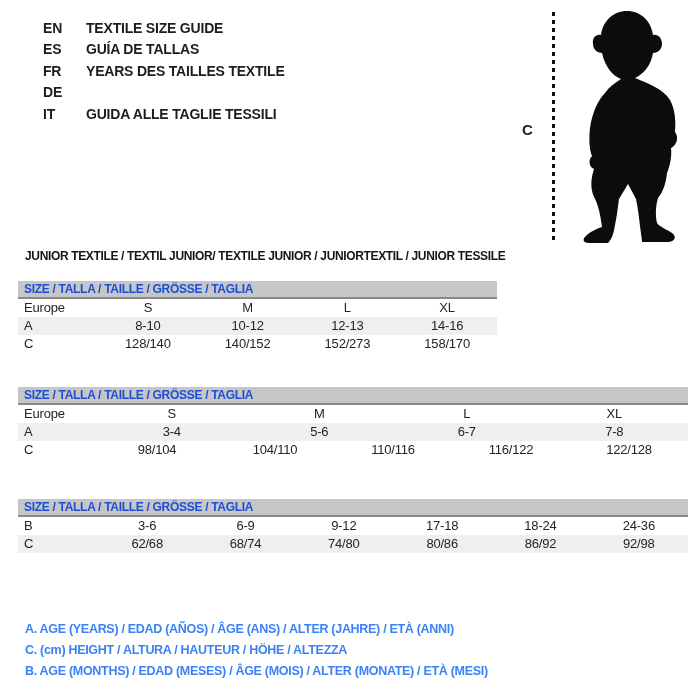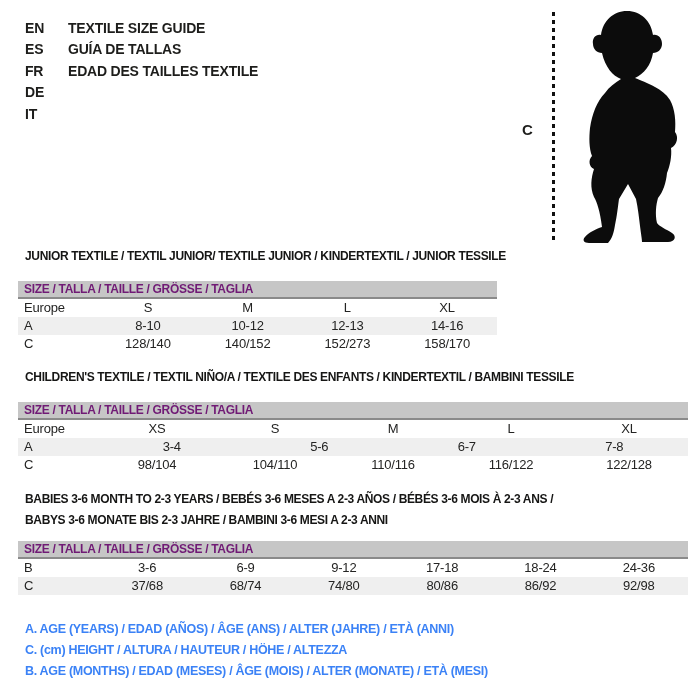--- a/index.html
+++ b/index.html
@@ -8,42 +8,42 @@
     font-family:"Liberation Sans", sans-serif;
     color:var(--text,#1d1d1b);
     -webkit-font-smoothing:antialiased;
   }
   .canvas { position:absolute; inset:0; background:#fff; }
 
   
   .lang-list { position:absolute; top:17px; left:25px; }
   .lang-row { display:flex; height:21.5px; align-items:center;
               font-weight:bold; font-size:14px; letter-spacing:-0.2px; }
-  .lang-code { width:43px; }
+  .lang-code { width:43px;margin-left:18px; }
 
   
   .measure-line { position:absolute; left:552px; top:12px; width:3px; height:231px;
     background:repeating-linear-gradient(to bottom,#101010 0 4px, transparent 4px 8px); }
   .measure-label { position:absolute; left:522px; top:121px;
     font-weight:bold; font-size:15px; }
   .baby-svg { position:absolute; left:556px; top:6px; }
 
   
   .tbl-section { position:absolute; left:18px; }
   .sec1 { top:249px; width:479px; }
   .sec2 { top:370px; width:670px; }
   .sec3 { top:489px; width:670px; }
   .tbl-title { margin:0; padding-left:7px; font-size:12px; font-weight:bold;
     letter-spacing:-0.35px; line-height:15px; color:#161615; white-space:nowrap; }
   .tbl-title.twoline { line-height:21px; white-space:normal; }
   .size-table { margin-top:17px; }
   .sec3 .size-table { margin-top:10px; }
   .band { height:16px; line-height:16px; background:var(--header-band-bg,#c6c6c6);
     border-bottom:2px solid #8a8a8a; padding-left:6px;
-    font-size:12px; font-weight:bold; letter-spacing:-0.3px; color:#701a75; }
+    font-size:12px; font-weight:bold; letter-spacing:-0.3px; color:#1d4ed8; }
   .row { display:flex; height:18px; line-height:18px; font-size:13px;
     letter-spacing:-0.2px; color:#242423; }
   .row.shaded { background:var(--shaded-row-bg,#efefef); }
   .row .lbl { width:80px; padding-left:6px; box-sizing:border-box; }
   .row .cell { flex:1; text-align:center; }
 
   
   .footnotes { position:absolute; left:25px; top:619px; }
   .footnote { height:21px; line-height:21px; font-weight:bold; font-size:12.5px;
     letter-spacing:-0.3px; white-space:nowrap; color:#3b82f6; }
@@ -57,46 +57,47 @@
     <div class="lang-row">
       <span class="lang-code">EN</span>
       <span class="lang-label">TEXTILE SIZE GUIDE</span>
     </div>
     <div class="lang-row">
       <span class="lang-code">ES</span>
       <span class="lang-label">GUÍA DE TALLAS</span>
     </div>
     <div class="lang-row">
       <span class="lang-code">FR</span>
-      <span class="lang-label">EDAD DES TAILLES TEXTILE</span>
+      <span class="lang-label">YEARS DES TAILLES TEXTILE</span>
     </div>
     <div class="lang-row">
       <span class="lang-code">DE</span>
     </div>
     <div class="lang-row">
       <span class="lang-code">IT</span>
+      <span class="lang-label">GUIDA ALLE TAGLIE TESSILI</span>
     </div>
   </div>
 
   <div class="measure-line"></div>
   <div class="measure-label">C</div>
   <svg class="baby-svg" width="140" height="240" viewBox="0 0 140 240" aria-hidden="true">
     <path fill="#0c0c0c" d="M71,5 C57,5 47,15 45,29 C40,28 36,32 37,38 C37,43 41,47 46,47
       C49,61 57,70 65,73 C59,77 53,81 49,87 C41,95 36,108 34,122 C33,132 33,142 36,150
       C32,154 33,161 38,163 C35,172 34,182 38,191 C41,196 44,205 46,221
       C40,223 32,227 29,231 C26,234 28,237 33,237 L52,237 C56,233 58,226 59,219
       C61,210 62,200 63,193 L72,178 L80,193 C82,202 83,212 84,220 C85,228 86,233 86,236
       L112,236 C119,236 121,230 116,227 C110,223 104,221 101,217 C99,208 100,199 102,192
       C107,186 110,177 111,167 C114,160 116,150 115,142 C121,139 123,131 119,126
       C120,115 119,103 114,94 C110,88 105,84 99,81 C92,77 84,74 79,72
       C88,68 95,59 97,47 C102,47 106,43 106,38 C106,32 102,28 97,29 C95,15 85,5 71,5 Z"></path>
   </svg>
 
   <section class="tbl-section sec1">
-    <h2 class="tbl-title">JUNIOR TEXTILE / TEXTIL JUNIOR/ TEXTILE JUNIOR / KINDERTEXTIL / JUNIOR TESSILE</h2>
+    <h2 class="tbl-title">JUNIOR TEXTILE / TEXTIL JUNIOR/ TEXTILE JUNIOR / JUNIORTEXTIL / JUNIOR TESSILE</h2>
     <div class="size-table">
       <div class="band">SIZE / TALLA / TAILLE / GRÖSSE / TAGLIA</div>
       <div class="row">
         <div class="lbl">Europe</div>
         <div class="cell">S</div>
         <div class="cell">M</div>
         <div class="cell">L</div>
         <div class="cell">XL</div>
       </div>
       <div class="row shaded">
@@ -110,26 +111,24 @@
         <div class="lbl">C</div>
         <div class="cell">128/140</div>
         <div class="cell">140/152</div>
         <div class="cell">152/273</div>
         <div class="cell">158/170</div>
       </div>
     </div>
   </section>
 
   <section class="tbl-section sec2">
-    <h2 class="tbl-title">CHILDREN'S TEXTILE / TEXTIL NIÑO/A / TEXTILE DES ENFANTS / KINDERTEXTIL / BAMBINI TESSILE</h2>
     <div class="size-table">
       <div class="band">SIZE / TALLA / TAILLE / GRÖSSE / TAGLIA</div>
       <div class="row">
         <div class="lbl">Europe</div>
-        <div class="cell">XS</div>
         <div class="cell">S</div>
         <div class="cell">M</div>
         <div class="cell">L</div>
         <div class="cell">XL</div>
       </div>
       <div class="row shaded">
         <div class="lbl">A</div>
         <div class="cell">3-4</div>
         <div class="cell">5-6</div>
         <div class="cell">6-7</div>
@@ -140,38 +139,34 @@
         <div class="cell">98/104</div>
         <div class="cell">104/110</div>
         <div class="cell">110/116</div>
         <div class="cell">116/122</div>
         <div class="cell">122/128</div>
       </div>
     </div>
   </section>
 
   <section class="tbl-section sec3">
-    <h2 class="tbl-title twoline">
-      <span>BABIES 3-6 MONTH TO 2-3 YEARS / BEBÉS 3-6 MESES A 2-3 AÑOS / BÉBÉS 3-6 MOIS À 2-3 ANS /</span><br>
-      <span>BABYS 3-6 MONATE BIS 2-3 JAHRE / BAMBINI 3-6 MESI A 2-3 ANNI</span>
-    </h2>
     <div class="size-table">
       <div class="band">SIZE / TALLA / TAILLE / GRÖSSE / TAGLIA</div>
       <div class="row">
         <div class="lbl">B</div>
         <div class="cell">3-6</div>
         <div class="cell">6-9</div>
         <div class="cell">9-12</div>
         <div class="cell">17-18</div>
         <div class="cell">18-24</div>
         <div class="cell">24-36</div>
       </div>
       <div class="row shaded">
         <div class="lbl">C</div>
-        <div class="cell">37/68</div>
+        <div class="cell">62/68</div>
         <div class="cell">68/74</div>
         <div class="cell">74/80</div>
         <div class="cell">80/86</div>
         <div class="cell">86/92</div>
         <div class="cell">92/98</div>
       </div>
     </div>
   </section>
 
   <div class="footnotes">

